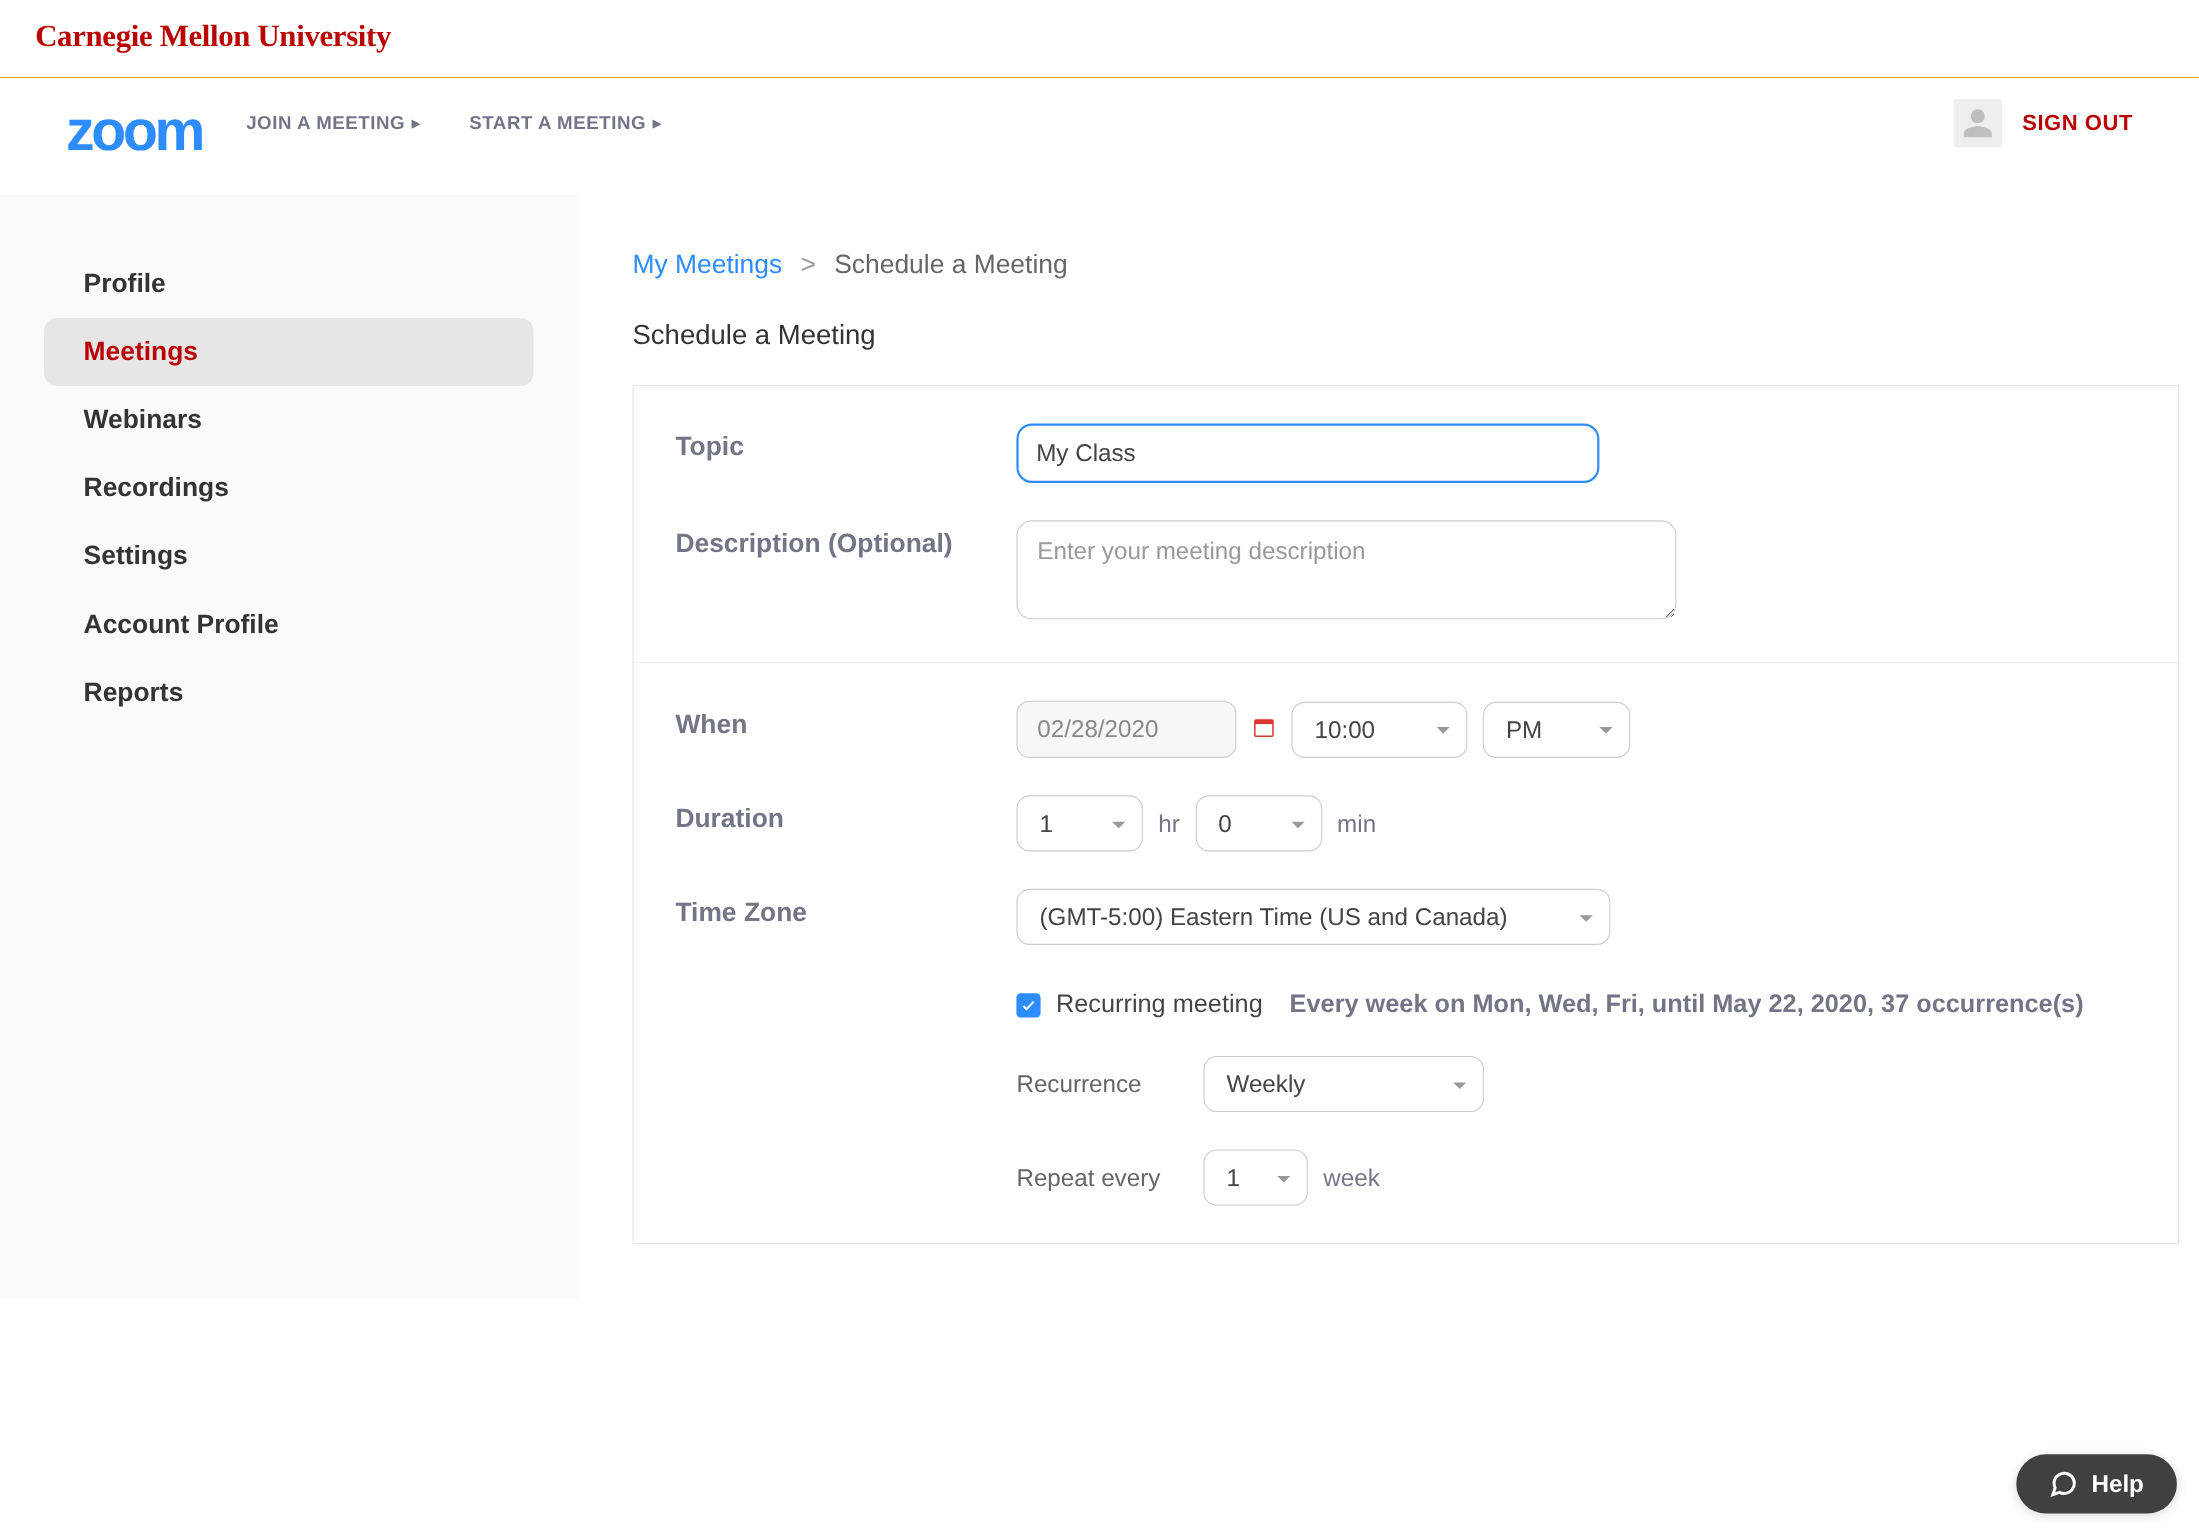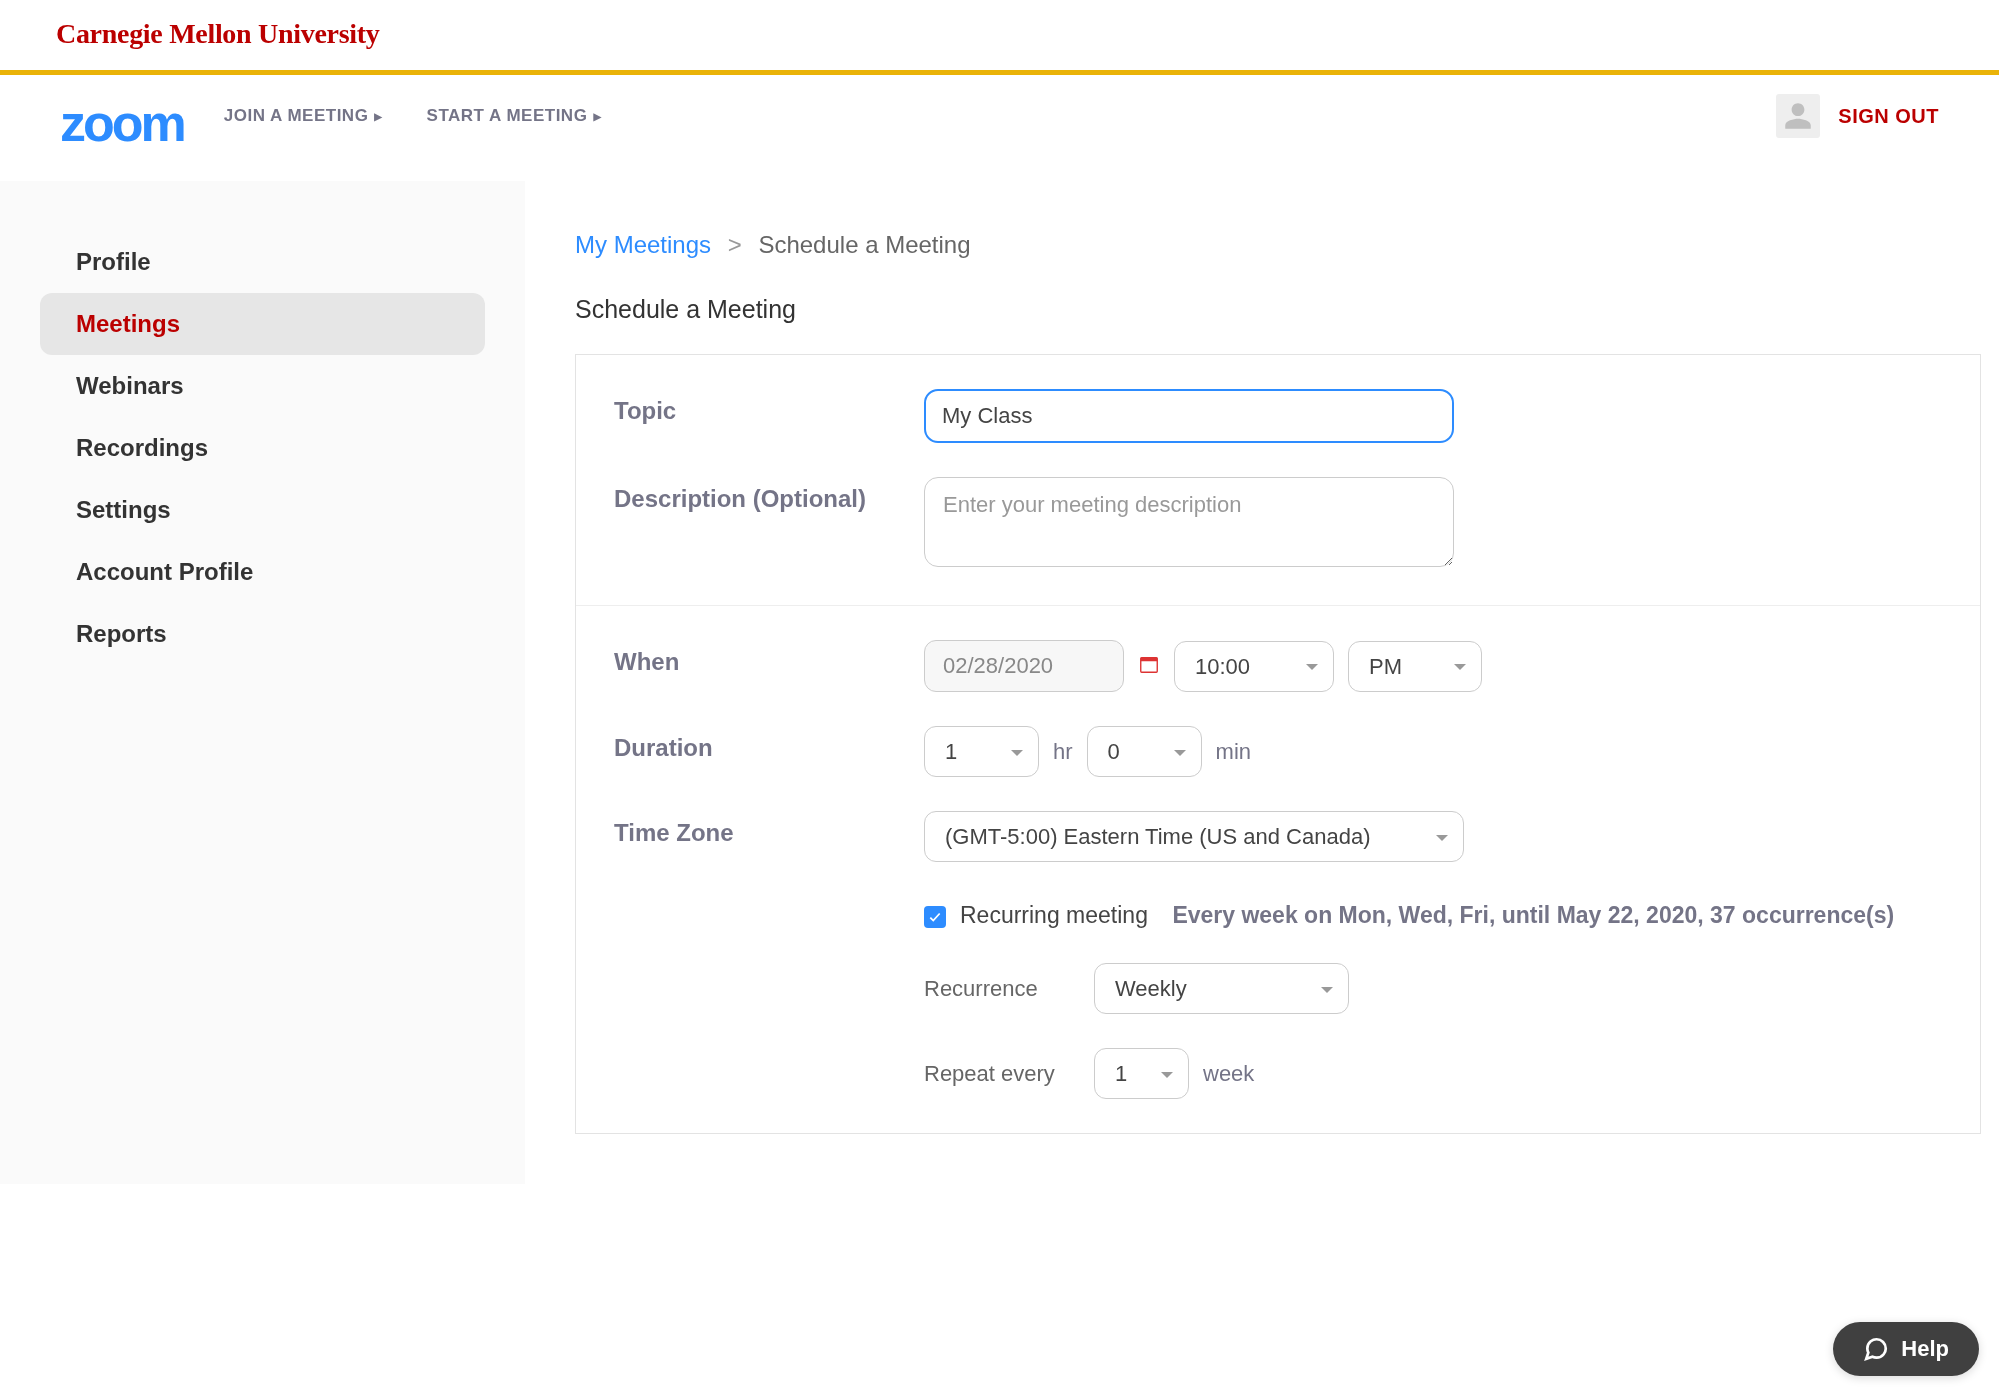--- a/index.html
+++ b/index.html
@@ -7,22 +7,22 @@
       padding: 0;
       box-sizing: border-box;
     }
     body {
       font-family: -apple-system, BlinkMacSystemFont, "Segoe UI", Helvetica, Arial, sans-serif;
       background: #fff;
       color: #222;
       font-size: 16px;
     }
     .top-banner {
-      padding: 18px 60px 20px 56px;
-      border-bottom: 5px solid #eab308;
+      padding: 18px 60px 20px 32px;
+      border-bottom: 1px solid #eab308;
     }
     .cmu-logo {
       font-family: Georgia, "Times New Roman", serif;
       font-size: 28px;
       font-weight: 800;
       color: #b00;
       letter-spacing: -0.3px;
     }
     .header {
       display: flex;
@@ -161,21 +161,21 @@
     .form-input {
       width: 530px;
       padding: 12px 16px;
       border: 2px solid #2d8cff;
       border-radius: 14px;
       font-size: 22px;
       color: #444;
       outline: none;
     }
     .form-textarea {
-      width: 530px;
+      width: 600px;
       padding: 14px 18px;
       border: 1px solid #ccc;
       border-radius: 14px;
       font-size: 22px;
       color: #999;
       resize: both;
       min-height: 90px;
       font-family: inherit;
     }
     .form-textarea::placeholder {

